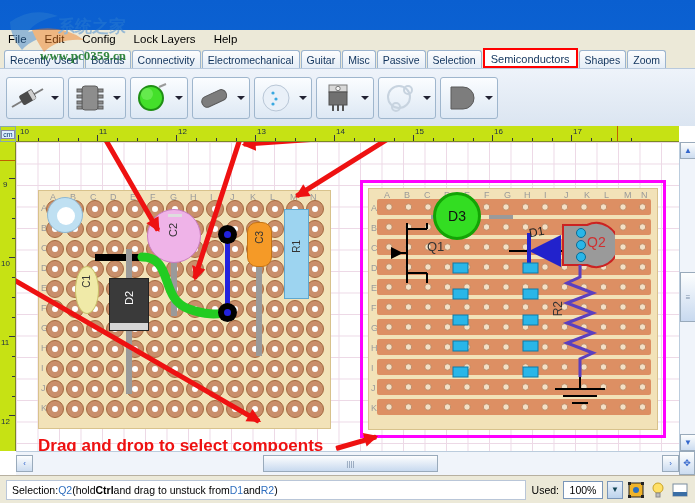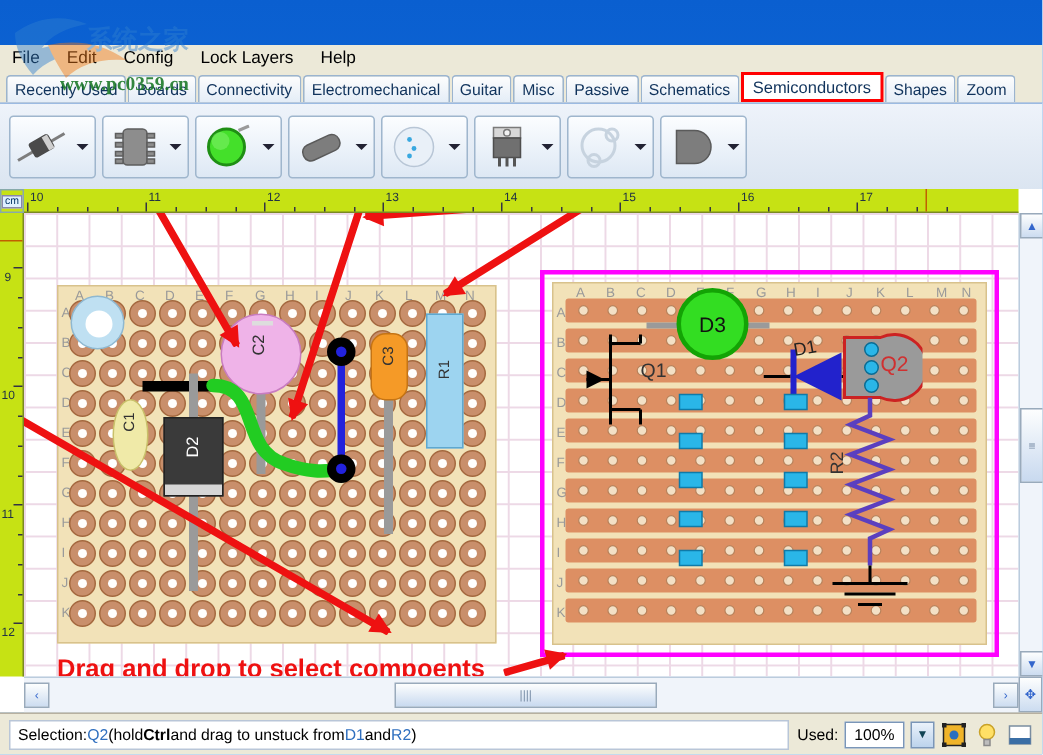--- a/index.html
+++ b/index.html
@@ -172,21 +172,21 @@
   </div>
 
   <div class="tabstrip">
     <div class="tab">Recently Used</div>
     <div class="tab">Boards</div>
     <div class="tab">Connectivity</div>
     <div class="tab">Electromechanical</div>
     <div class="tab">Guitar</div>
     <div class="tab">Misc</div>
     <div class="tab">Passive</div>
-    <div class="tab">Schematics</div>
+    <div class="tab">Selection</div>
     <div class="tab selected">Semiconductors</div>
     <div class="tab">Shapes</div>
     <div class="tab">Zoom</div>
   </div>
 
   <div class="comp-toolbar">
 
     <div class="cbtn">
       <div class="glyph">
         <svg width="36" height="26" viewBox="0 0 36 26">
@@ -949,21 +949,21 @@
             <line x1="18" y1="42" x2="2" y2="42"></line>
             <line x1="18" y1="62" x2="38" y2="62"></line>
               <line x1="38" y1="62" x2="38" y2="72"></line>
           </g>
           <polygon points="2,36 14,42 2,48" fill="#000"></polygon>
         </svg>
         <div class="lbl" style="left:58px;top:50px;font-size:13px;">Q1</div>
 
         <div class="lead" style="left:62px;top:26px;width:30px;height:4px;"></div>
         <div class="lead" style="left:120px;top:26px;width:24px;height:4px;"></div>
-        <div class="part" style="left:82px;top:3px;width:48px;height:48px;border-radius:50%;background:#33dd22;border:3px solid #13a305;display:flex;align-items:center;justify-content:center;">
+        <div class="part" style="left:64px;top:3px;width:48px;height:48px;border-radius:50%;background:#33dd22;border:3px solid #13a305;display:flex;align-items:center;justify-content:center;">
           <div class="lbl" style="position:static;font-size:14px;color:#111;">D3</div>
         </div>
 
         <svg style="position:absolute;left:140px;top:40px;" width="72" height="40">
           <line x1="0" y1="22" x2="18" y2="22" stroke="#000" stroke-width="2"></line>
           <line x1="52" y1="22" x2="72" y2="22" stroke="#000" stroke-width="2"></line>
           <polygon points="52,6 52,38 20,22" fill="#2222cc"></polygon>
           <line x1="20" y1="4" x2="20" y2="40" stroke="#2222cc" stroke-width="4"></line>
         </svg>
         <div class="lbl" style="left:160px;top:36px;font-size:12px;color:#222;transform:rotate(-10deg);">D1</div>

